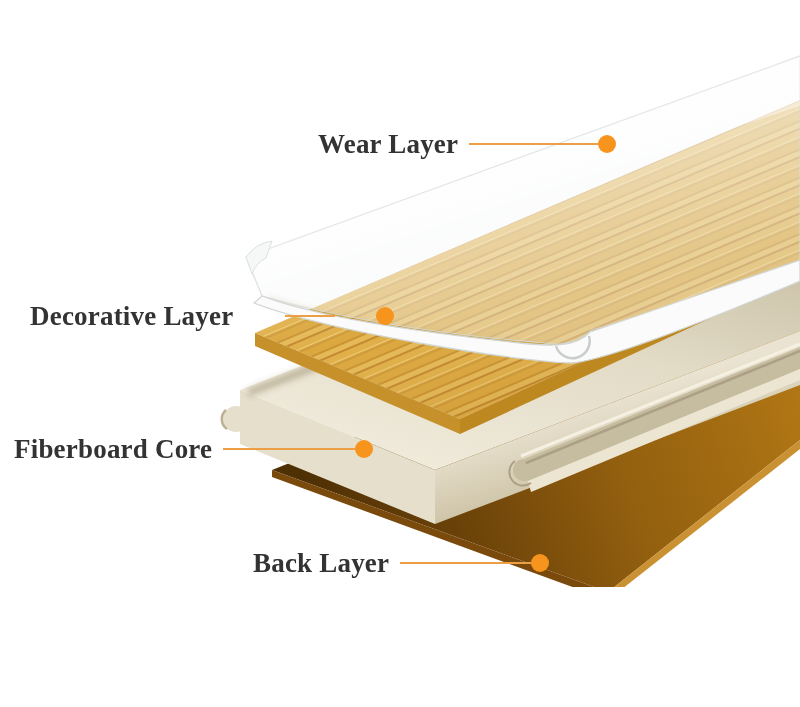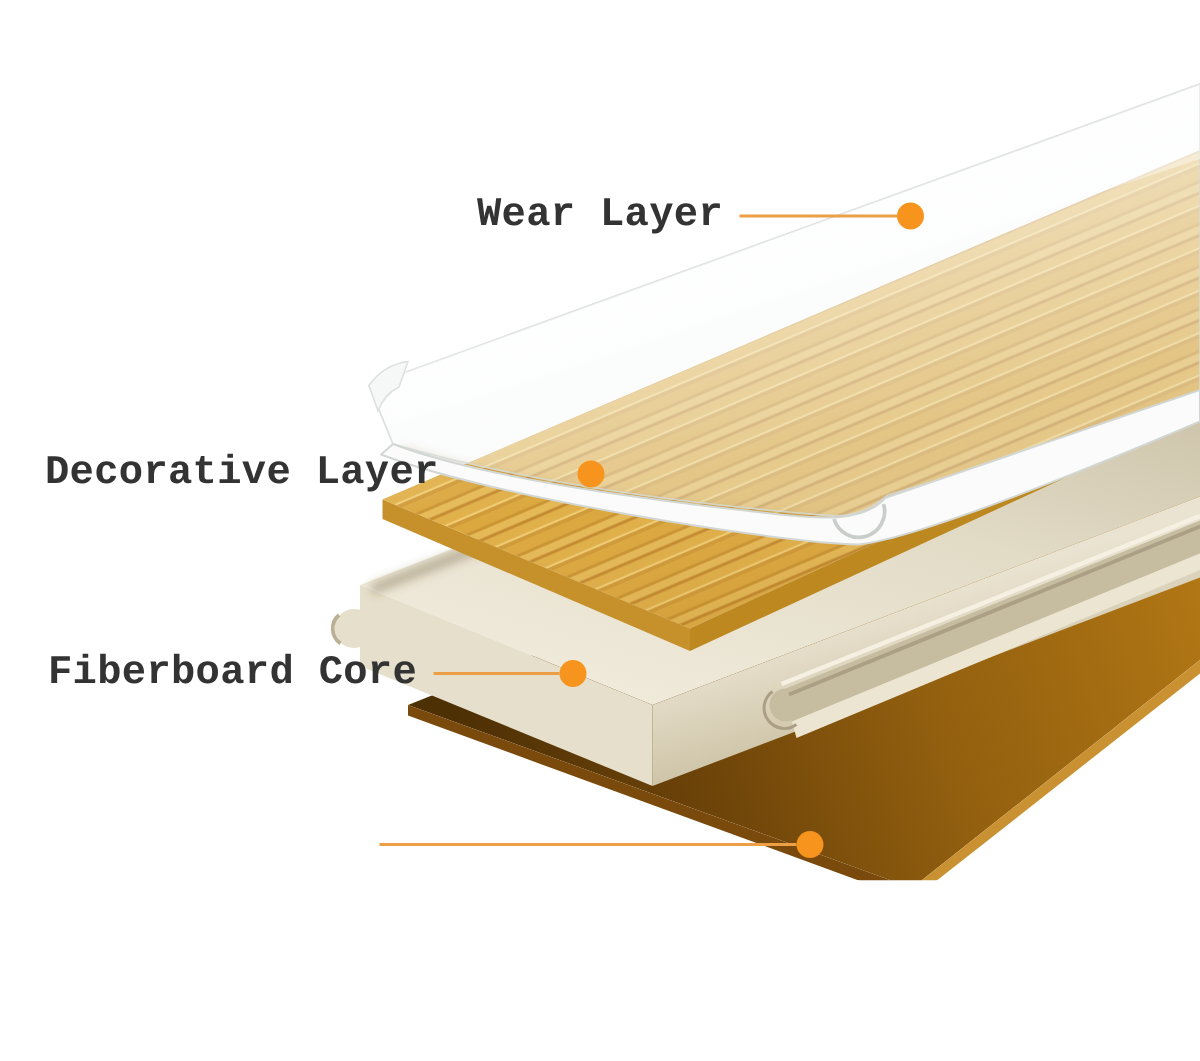--- a/index.html
+++ b/index.html
@@ -1,36 +1,36 @@
 <!DOCTYPE html>
 <html style="--dot: #F7941E; --line: #EC9F45; --label: #333333; --bg: #FFFFFF;"><head>
 <meta charset="utf-8">
 <style>
   html,body{margin:0;padding:0;background:#ffffff;}
   .stage{
     position:relative;width:800px;height:587px;background:var(--bg,#fff);
-    overflow:hidden;font-family:Liberation Mono, monospace;
+    overflow:hidden;font-family:Liberation Serif, serif;
   }
   .illustration{position:absolute;left:0;top:0;}
   .callout{
     position:absolute;display:flex;align-items:center;height:38px;
   }
   .callout .txt{
     font-weight:bold;font-size:27px;color:var(--label,#333);
     white-space:nowrap;padding-right:11px;letter-spacing:0.2px;
   }
   .callout .line{flex:1;height:2px;background:var(--line,#EC9F45);}
   .callout .dot{
     width:18px;height:18px;border-radius:50%;
     background:var(--dot,#F7941E);flex:0 0 18px;
   }
   
   .callout.wear{left:318px;top:125px;width:298px;}
   .callout.decorative{left:30px;top:297px;width:364px;gap:41px;}
-  .callout.fiberboard{left:32px;top:430px;width:359px;}
+  .callout.fiberboard{left:14px;top:430px;width:359px;}
   .callout.back{left:253px;top:544px;width:296px;}
 </style>
 </head>
 <body>
 
 <div class="stage">
 
   <svg class="illustration" width="800" height="707" viewBox="0 0 800 707" xmlns="http://www.w3.org/2000/svg">
     <defs>
       <filter id="blur4" x="-30%" y="-30%" width="160%" height="160%">
@@ -128,17 +128,18 @@
     <span class="dot"></span>
   </div>
 
   <div class="callout fiberboard">
     <span class="txt">Fiberboard Core</span>
     <div class="line"></div>
     <span class="dot"></span>
   </div>
 
   <div class="callout back">
+    <span class="txt">Back Layer</span>
     <div class="line"></div>
     <span class="dot"></span>
   </div>
 
 </div>
 
 </body></html>

